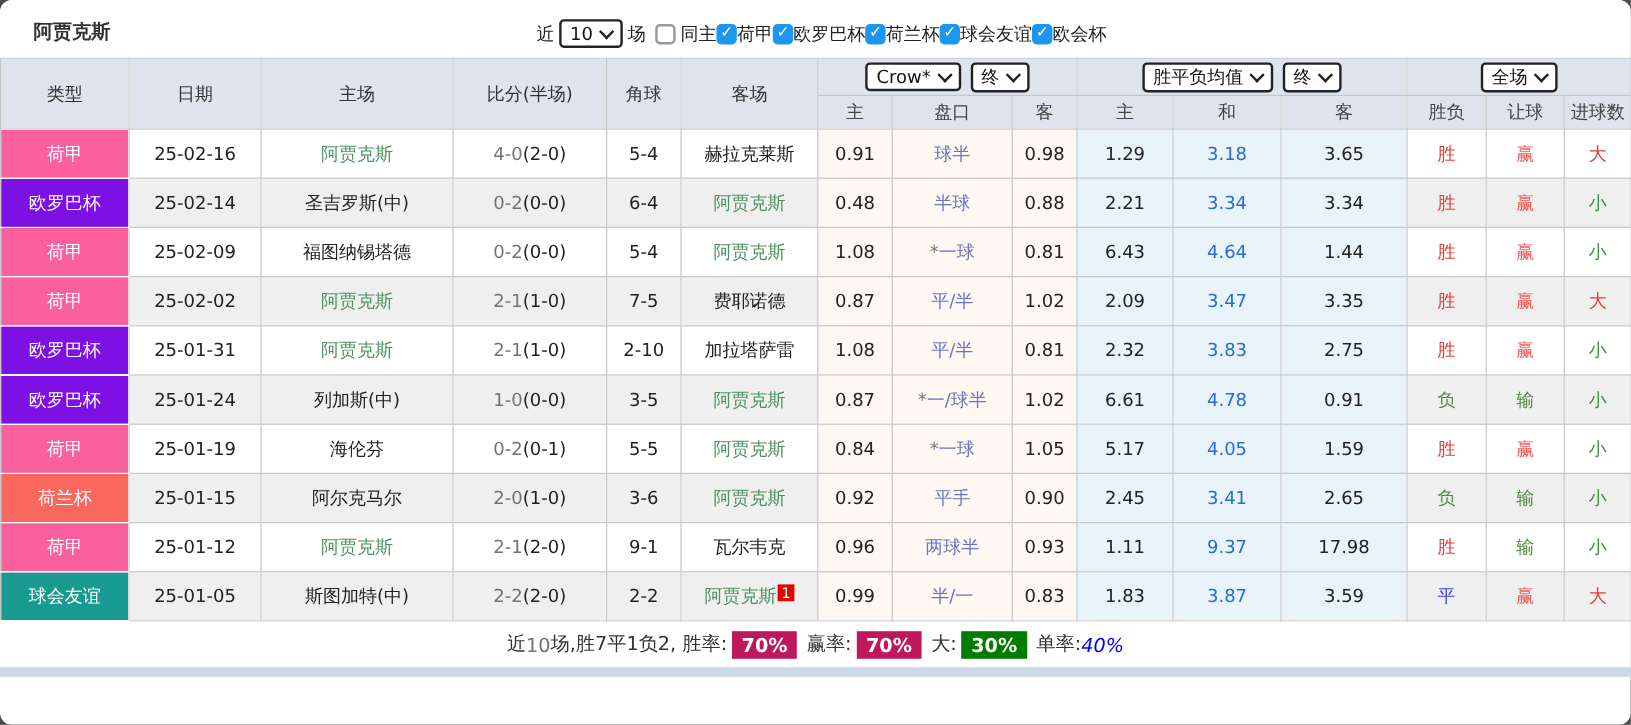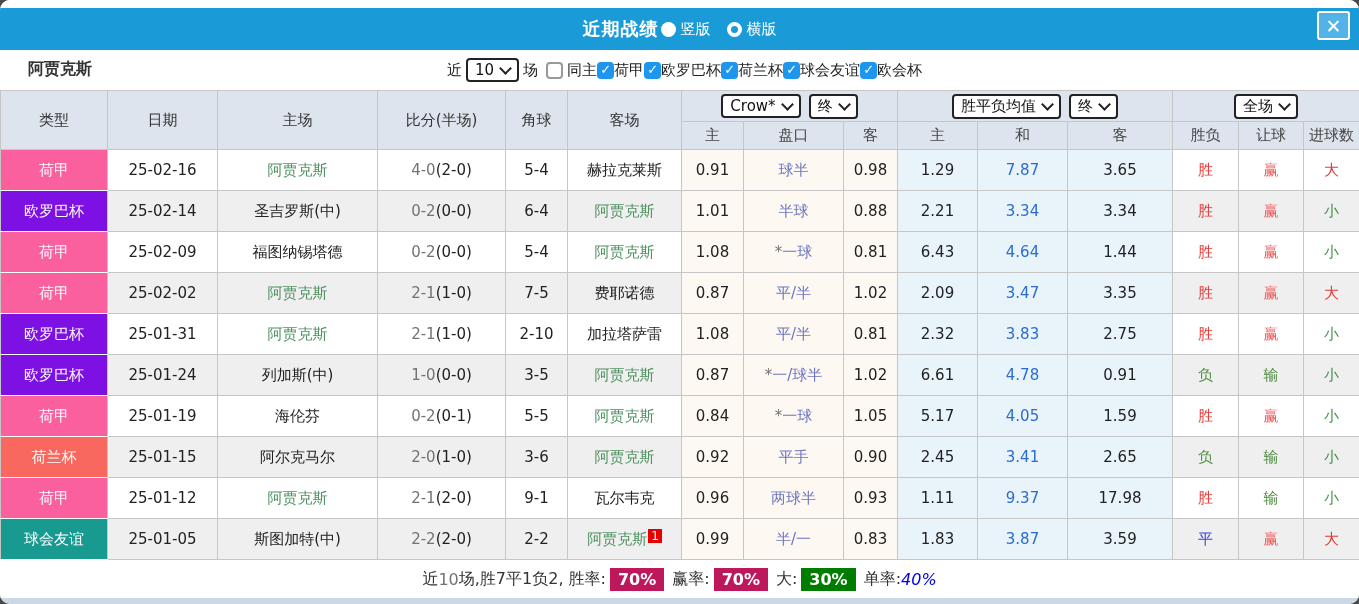--- a/index.html
+++ b/index.html
@@ -49,28 +49,20 @@
   .pct.greenbg{background:#007d00;}
   .bluetxt{color:#0000ee;font-style:italic;}
   .botstrip{height:8px;background:#ccd8e5;}
 </style>
 </head>
 <body>
 
 <div class="dialog">
   <div class="topstrip"></div>
 
-  <div class="titlebar">
-    <span class="title">近期战绩</span>
-    <span class="radio filled"></span>
-    <span class="radio-label">竖版</span>
-    <span class="radio hollow"></span>
-    <span class="radio-label">横版</span>
-    <div class="closebtn">✕</div>
-  </div>
 
   <div class="filterrow">
     <span class="teamname">阿贾克斯</span>
     <div class="filters">
       <span>近</span>
       <span class="sel">
           <span>10</span>
           <span class="chev"></span>
         </span>
       <span>场</span>
@@ -157,34 +149,34 @@
           <td class="type" style="background:#fa5f9e">荷甲</td>
           <td>25-02-16</td>
           <td><span class="ajax">阿贾克斯</span></td>
           <td><span class="red">4-0</span><span class="dk">(2-0)</span></td>
           <td>5-4</td>
           <td><span class="dk">赫拉克莱斯</span></td>
           <td class="odds">0.91</td>
           <td class="odds"><span class="hc">球半</span></td>
           <td class="odds">0.98</td>
           <td class="avg">1.29</td>
-          <td class="avg"><span class="avg-draw">7.87</span></td>
+          <td class="avg"><span class="avg-draw">3.18</span></td>
           <td class="avg">3.65</td>
           <td><span style="color:#e53935">胜</span></td>
           <td><span style="color:#ef5a5a">赢</span></td>
           <td><span style="color:#e53935">大</span></td>
         </tr>
         <tr class="alt">
           <td class="type" style="background:#7d11e3">欧罗巴杯</td>
           <td>25-02-14</td>
           <td><span class="dk">圣吉罗斯(中)</span></td>
           <td><span class="red">0-2</span><span class="dk">(0-0)</span></td>
           <td>6-4</td>
           <td><span class="ajax">阿贾克斯</span></td>
-          <td class="odds">1.01</td>
+          <td class="odds">0.48</td>
           <td class="odds"><span class="hc">半球</span></td>
           <td class="odds">0.88</td>
           <td class="avg">2.21</td>
           <td class="avg"><span class="avg-draw">3.34</span></td>
           <td class="avg">3.34</td>
           <td><span style="color:#e53935">胜</span></td>
           <td><span style="color:#ef5a5a">赢</span></td>
           <td><span style="color:#3e8e41">小</span></td>
         </tr>
         <tr>

